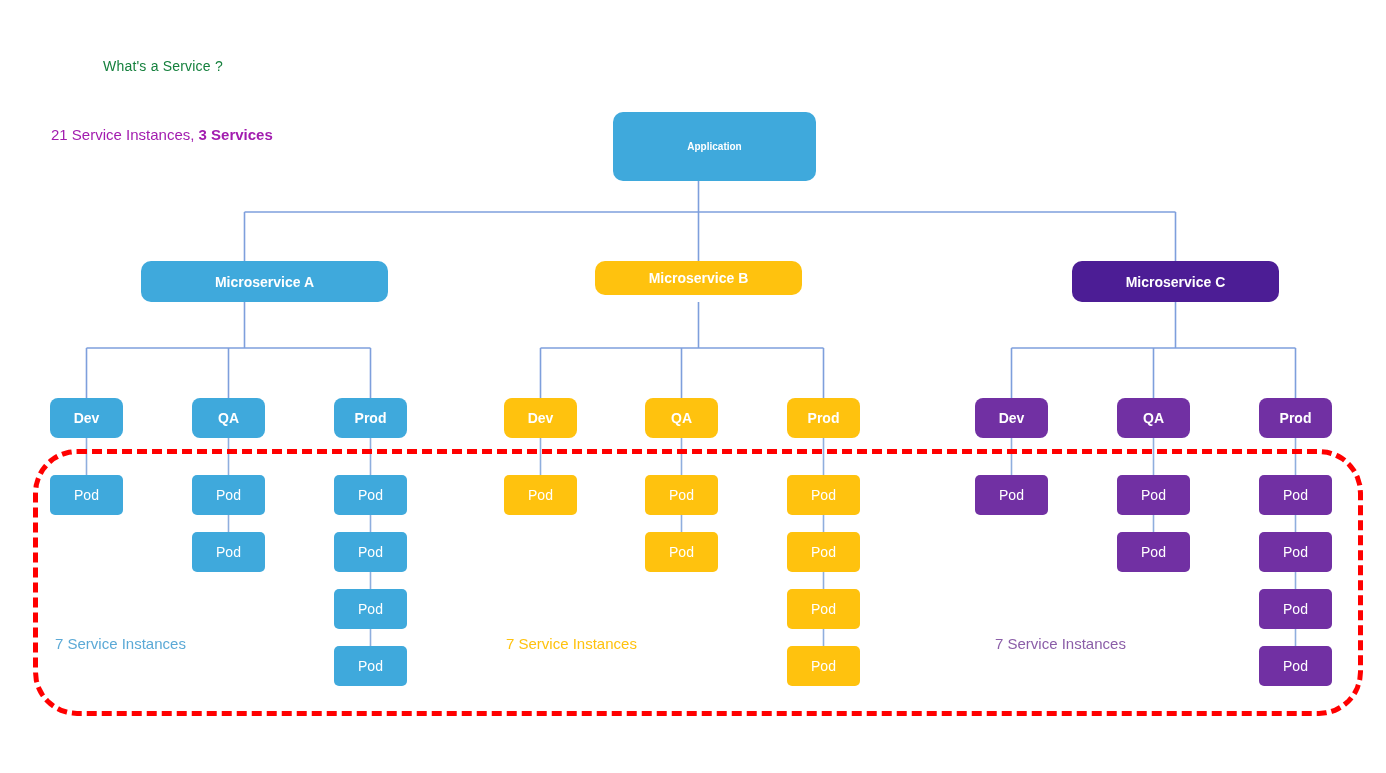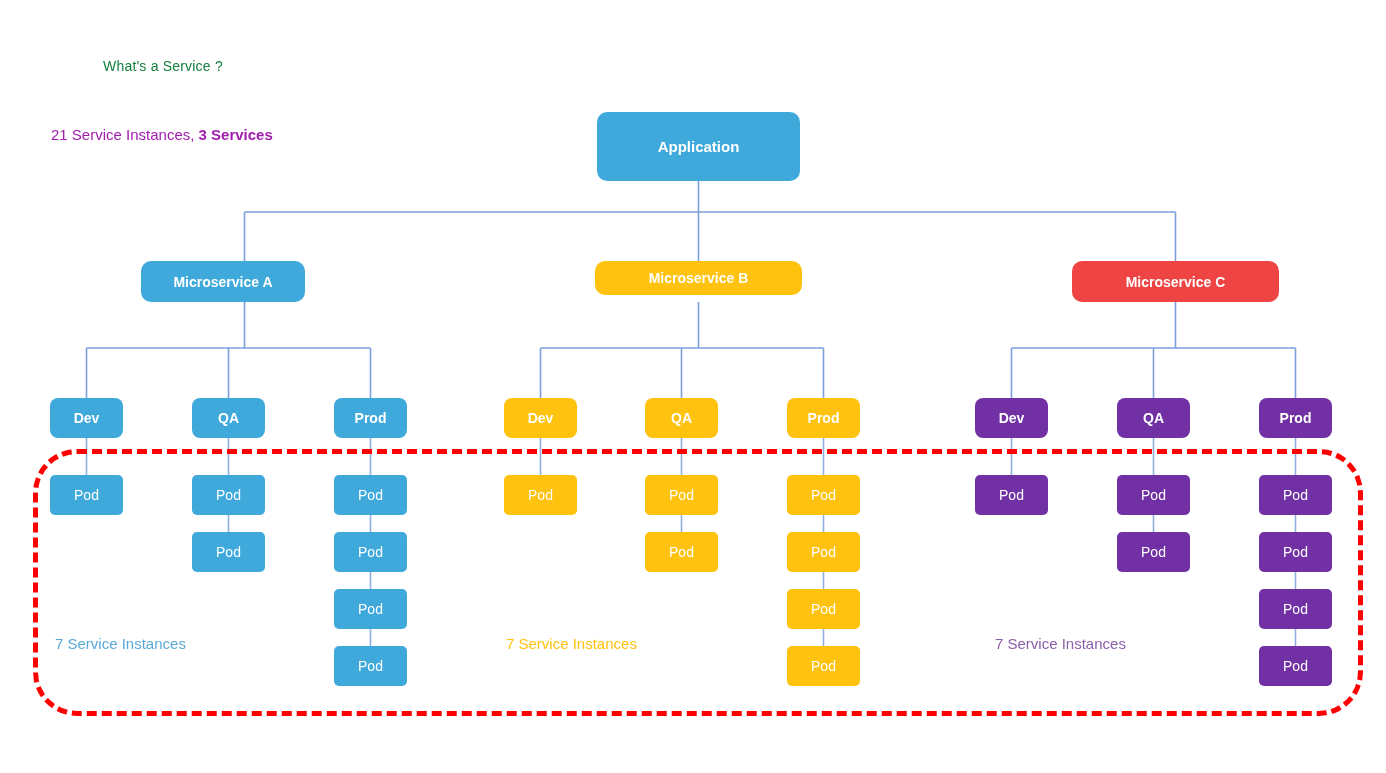--- a/index.html
+++ b/index.html
@@ -63,22 +63,23 @@
     display: flex;
     align-items: center;
     justify-content: center;
     color: #ffffff;
     text-align: center;
     white-space: nowrap;
     line-height: 1;
   }
   .node.app {
     border-radius: 10px;
-    font-size: 15px;
-    font-weight: bold;
+    font-size: 10px;
+    font-weight: bold;
+    margin-left: 16px;
   }
   .node.micro {
     border-radius: 10px;
     font-size: 14px;
     font-weight: bold;
   }
   .node.env {
     border-radius: 8px;
     font-size: 14px;
     font-weight: bold;
@@ -155,21 +156,21 @@
       <line x1="1295.5" y1="438" x2="1295.5" y2="475" stroke="#8FAEDE" stroke-width="1.6"></line>
       <line x1="1295.5" y1="515" x2="1295.5" y2="532" stroke="#8FAEDE" stroke-width="1.6"></line>
       <line x1="1295.5" y1="572" x2="1295.5" y2="589" stroke="#8FAEDE" stroke-width="1.6"></line>
       <line x1="1295.5" y1="629" x2="1295.5" y2="646" stroke="#8FAEDE" stroke-width="1.6"></line>
     </svg>
 
   <div id="boxes">
       <div class="node app" style="left: 597px; top: 112px; width: 203px; height: 69px; background: rgb(63, 169, 220);">
         <span>Application</span>
       </div>
-      <div class="node micro" style="left: 141px; top: 261px; width: 164px; height: 41px; background: rgb(63, 169, 220);">
+      <div class="node micro" style="left: 141px; top: 261px; width: 247px; height: 41px; background: rgb(63, 169, 220);">
         <span>Microservice A</span>
       </div>
       <div class="node env" style="left: 50px; top: 398px; width: 73px; height: 40px; background: rgb(63, 169, 220);">
         <span>Dev</span>
       </div>
       <div class="node pod" style="left: 50px; top: 475px; width: 73px; height: 40px; background: rgb(63, 169, 220);">
         <span>Pod</span>
       </div>
       <div class="node env" style="left: 192px; top: 398px; width: 73px; height: 40px; background: rgb(63, 169, 220);">
         <span>QA</span>
@@ -223,21 +224,21 @@
       <div class="node pod" style="left: 787px; top: 532px; width: 73px; height: 40px; background: rgb(255, 194, 14);">
         <span>Pod</span>
       </div>
       <div class="node pod" style="left: 787px; top: 589px; width: 73px; height: 40px; background: rgb(255, 194, 14);">
         <span>Pod</span>
       </div>
       <div class="node pod" style="left: 787px; top: 646px; width: 73px; height: 40px; background: rgb(255, 194, 14);">
         <span>Pod</span>
       </div>
       <div class="instances-label" style="left: 506px; top: 635px; color: rgb(255, 194, 14);">7 Service Instances</div>
-      <div class="node micro" style="left: 1072px; top: 261px; width: 207px; height: 41px; background: #ef4444;">
+      <div class="node micro" style="left: 1072px; top: 261px; width: 207px; height: 41px; background: #4c1d95;">
         <span>Microservice C</span>
       </div>
       <div class="node env" style="left: 975px; top: 398px; width: 73px; height: 40px; background: rgb(113, 48, 163);">
         <span>Dev</span>
       </div>
       <div class="node pod" style="left: 975px; top: 475px; width: 73px; height: 40px; background: rgb(113, 48, 163);">
         <span>Pod</span>
       </div>
       <div class="node env" style="left: 1117px; top: 398px; width: 73px; height: 40px; background: rgb(113, 48, 163);">
         <span>QA</span>

